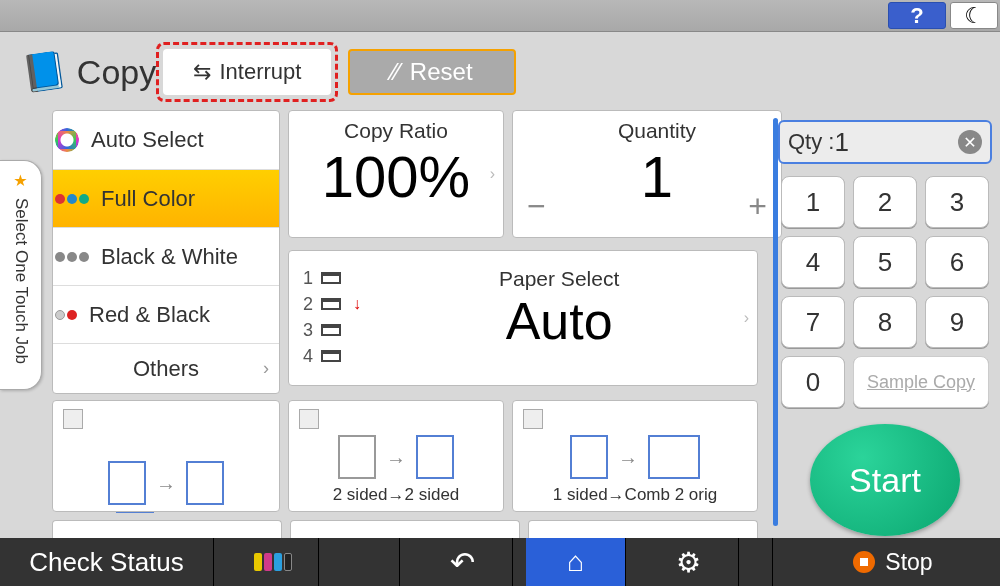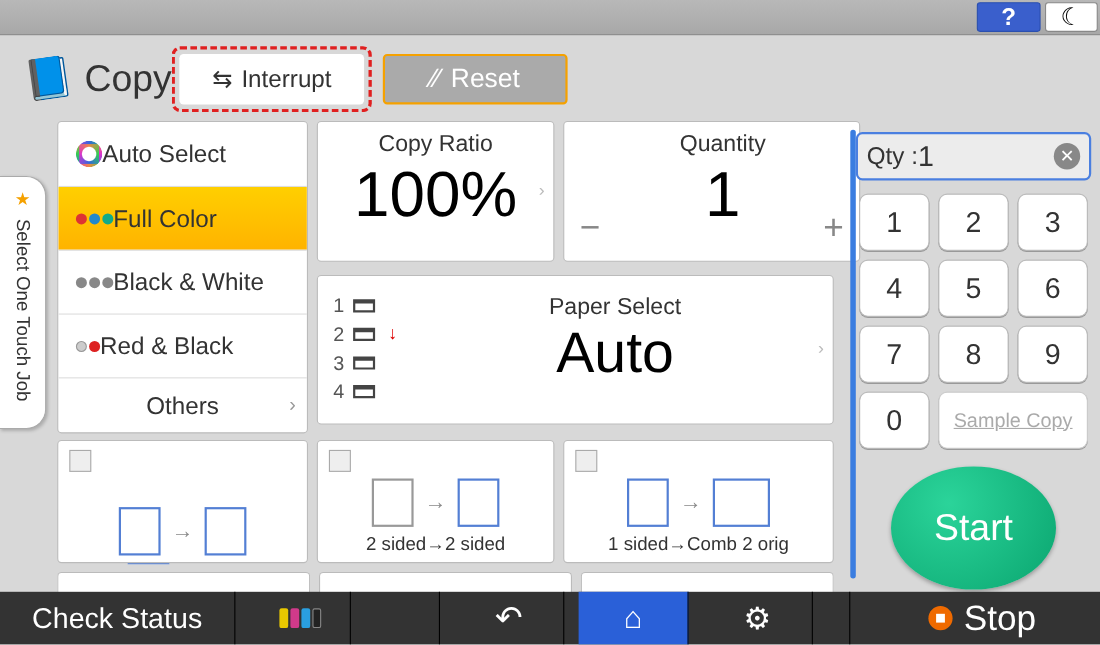--- a/index.html
+++ b/index.html
@@ -16,21 +16,21 @@
 .interrupt-wrap { border:3px dashed #e02020; border-radius:8px; padding:4px; }
 .reset-btn { margin-left:10px; background:#aaa; border:2px solid #f5a100; border-radius:4px; height:46px; width:168px; display:flex; align-items:center; justify-content:center; font-size:24px; color:#fff; gap:10px; }
 
 .side-tab { position:absolute; left:0; top:160px; width:42px; height:230px; background:#fff; border:1px solid #aaa; border-left:none; border-radius:0 18px 18px 0; display:flex; flex-direction:column; align-items:center; padding-top:10px; box-shadow: 1px 1px 3px rgba(0,0,0,0.2); }
 .side-tab .label { writing-mode: vertical-rl; font-size:17px; color:#333; margin-top:8px; }
 
 .content { position:absolute; left:52px; top:110px; right:232px; bottom:48px; }
 .sep { position:absolute; right:222px; top:118px; bottom:60px; width:5px; background:#3a7de0; border-radius:3px; }
 
 .color-list { position:absolute; left:0; top:0; width:228px; background:#fff; border:1px solid #bbb; border-radius:4px; overflow:hidden; }
-.color-item { height:58px; display:flex; align-items:center; padding:0 16px; font-size:22px; color:#333; border-top:1px solid #ddd; }
+.color-item { height:58px; display:flex; align-items:center; padding:0 2px; font-size:22px; color:#333; border-top:1px solid #ddd; gap:12px; }
 .color-item:first-child { border-top:none; }
 .color-item.selected { background: linear-gradient(#ffcf00,#ffb300); text-align: center; }
 .color-item.others { justify-content:center; position:relative; height:50px; }
 .chev { position:absolute; right:10px; color:#999; font-size:18px; }
 
 .dot { width:10px; height:10px; border-radius:50%; display:inline-block; }
 .autosel-icon { width:24px; height:24px; border-radius:50%; border:3px solid transparent; background: conic-gradient(#e84,#3c5,#36d,#d3c,#e84); -webkit-mask: radial-gradient(circle, transparent 6px, #000 7px); mask: radial-gradient(circle, transparent 6px, #000 7px); }
 
 .card { position:absolute; background:#fff; border:1px solid #bbb; border-radius:4px; display:flex; flex-direction:column; align-items:center; }
 .card .title-sm { font-size:21px; color:#333; margin-top:8px; }
@@ -75,21 +75,21 @@
 .bottombar { position:absolute; left:0; right:0; bottom:0; height:48px; background:#333; display:flex; align-items:stretch; color:#fff;gap:13px; }
 .bb-btn { display:flex; align-items:center; justify-content:center; border-right:1px solid #000; font-size:22px; }
 .bb-check { width:214px; font-size:26px; }
 .bb-ink { width:92px; gap:2px; }
 .ink-dot { width:8px; height:18px; border-radius:2px; }
 .bb-spacer { width:68px; }
 .bb-back { width:100px; font-size:30px; }
 .bb-home { width:100px; background:#2a60d8; font-size:28px; }
 .bb-gear { width:100px; font-size:28px; }
 .bb-flex { flex:1; }
-.bb-stop { width:214px; font-size:32px; gap:10px; border-right:none; }
+.bb-stop { width:214px; font-size:23px; gap:10px; border-right:none; }
 .stop-ic { width:22px; height:22px; border-radius:50%; background:#ef6a00; display:flex; align-items:center; justify-content:center; }
 .stop-ic::after { content:""; width:8px; height:8px; background:#fff; }
 </style>
 </head>
 <body>
 
 <div class="topbar">
   <div class="help-btn">?</div>
   <div class="moon-btn">☾</div>
 </div>

